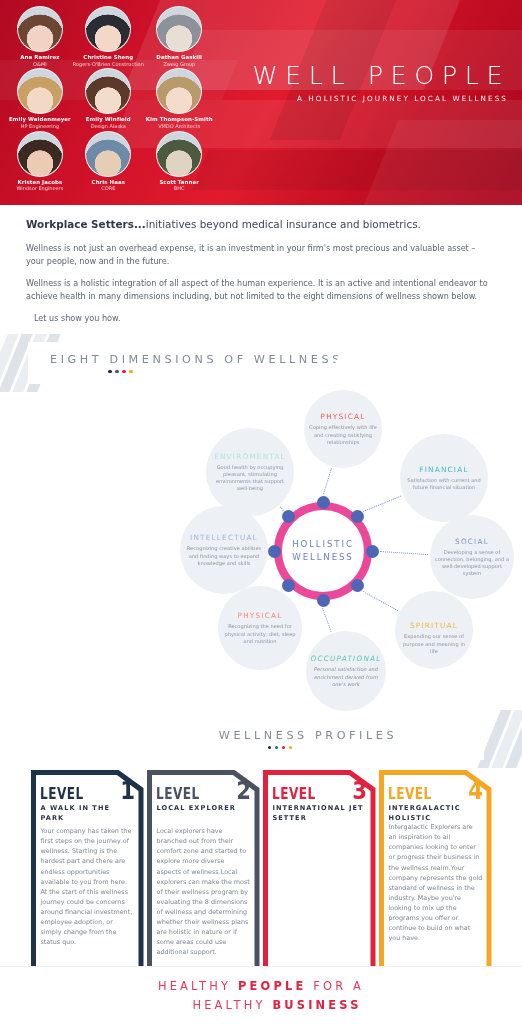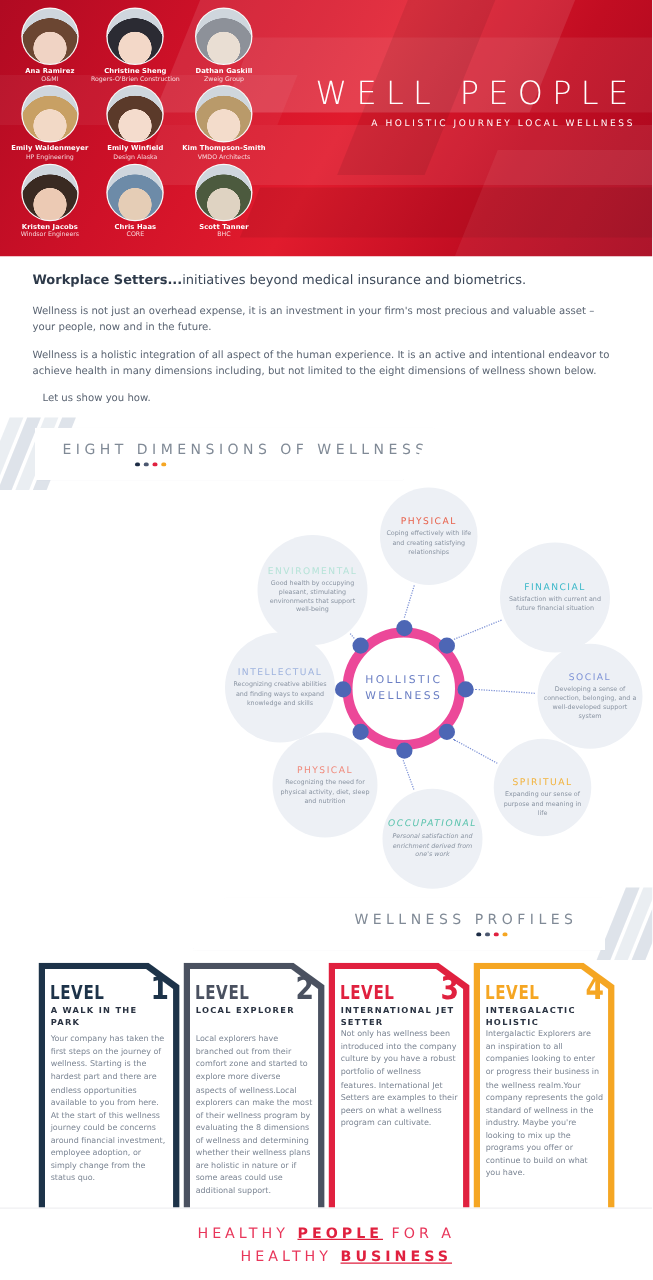--- a/index.html
+++ b/index.html
@@ -149,21 +149,21 @@
   }
   .banner.left {
     left: 28px; top: 8px; width: 320px;
     clip-path: polygon(0 0, 100% 0, 92% 100%, 0 100%);
     padding-left: 22px;
   }
   .banner.right {
     right: 38px; top: 8px; width: 330px;
     clip-path: polygon(8% 0, 100% 0, 100% 100%, 0 100%);
     padding-right: 22px;
-    align-items: flex-end;
+    align-items: center;
   }
   .banner-title {
     font-size: 11.2px;
     letter-spacing: 3.6px;
     color: #808a96;
     font-weight: 400;
     white-space: nowrap;
   }
   .dots { display: flex; gap: 3.5px; margin-top: 4px; }
   .banner.left .dots { margin-left: 58px; }
@@ -332,21 +332,21 @@
     border-top: 1px solid #f0f0f2;
   }
   .foot-line {
     font-size: 11.4px;
     letter-spacing: 3.2px;
     color: #e8365a;
     line-height: 1.6;
     font-weight: 400;
     white-space: nowrap;
   }
-  .foot-line b { font-weight: 700; color: #e0213f; text-decoration: underline; }
+  .foot-line b { font-weight: 700; color: #e0213f; }
 </style>
 </head>
 <body>
 
 <div class="page">
 
   <div class="header">
     <div class="hdr-shape hs1"></div>
     <div class="hdr-shape hs2"></div>
     <div class="hdr-shape hs3"></div>
@@ -550,21 +550,20 @@
         <div class="lbody">Local explorers have branched out from their comfort zone and started to explore more diverse aspects of wellness.Local explorers can make the most of their wellness program by evaluating the 8 dimensions of wellness and determining whether their wellness plans are holistic in nature or if some areas could use additional support.</div>
       </div>
       <div class="lcard sub2">
         <div class="lframe" style="background: rgb(224, 33, 63);"></div>
         <div class="linner"></div>
         <div class="lhead">
           <span class="lword" style="color: rgb(224, 33, 63);">LEVEL</span>
           <span class="lnum" style="color: rgb(224, 33, 63);">3</span>
         </div>
         <div class="lsub">INTERNATIONAL JET SETTER</div>
-        <div class="lbody">Not only has wellness been introduced into the company culture by you have a robust portfolio of wellness features. International Jet Setters are examples to their peers on what a wellness program can cultivate.</div>
       </div>
       <div class="lcard sub2">
         <div class="lframe" style="background: rgb(245, 166, 35);"></div>
         <div class="linner"></div>
         <div class="lhead">
           <span class="lword" style="color: rgb(245, 166, 35);">LEVEL</span>
           <span class="lnum" style="color: rgb(245, 166, 35);">4</span>
         </div>
         <div class="lsub">INTERGALACTIC HOLISTIC</div>
         <div class="lbody">Intergalactic Explorers are an inspiration to all companies looking to enter or progress their business in the wellness realm.Your company represents the gold standard of wellness in the industry. Maybe you're looking to mix up the programs you offer or continue to build on what you have.</div>

